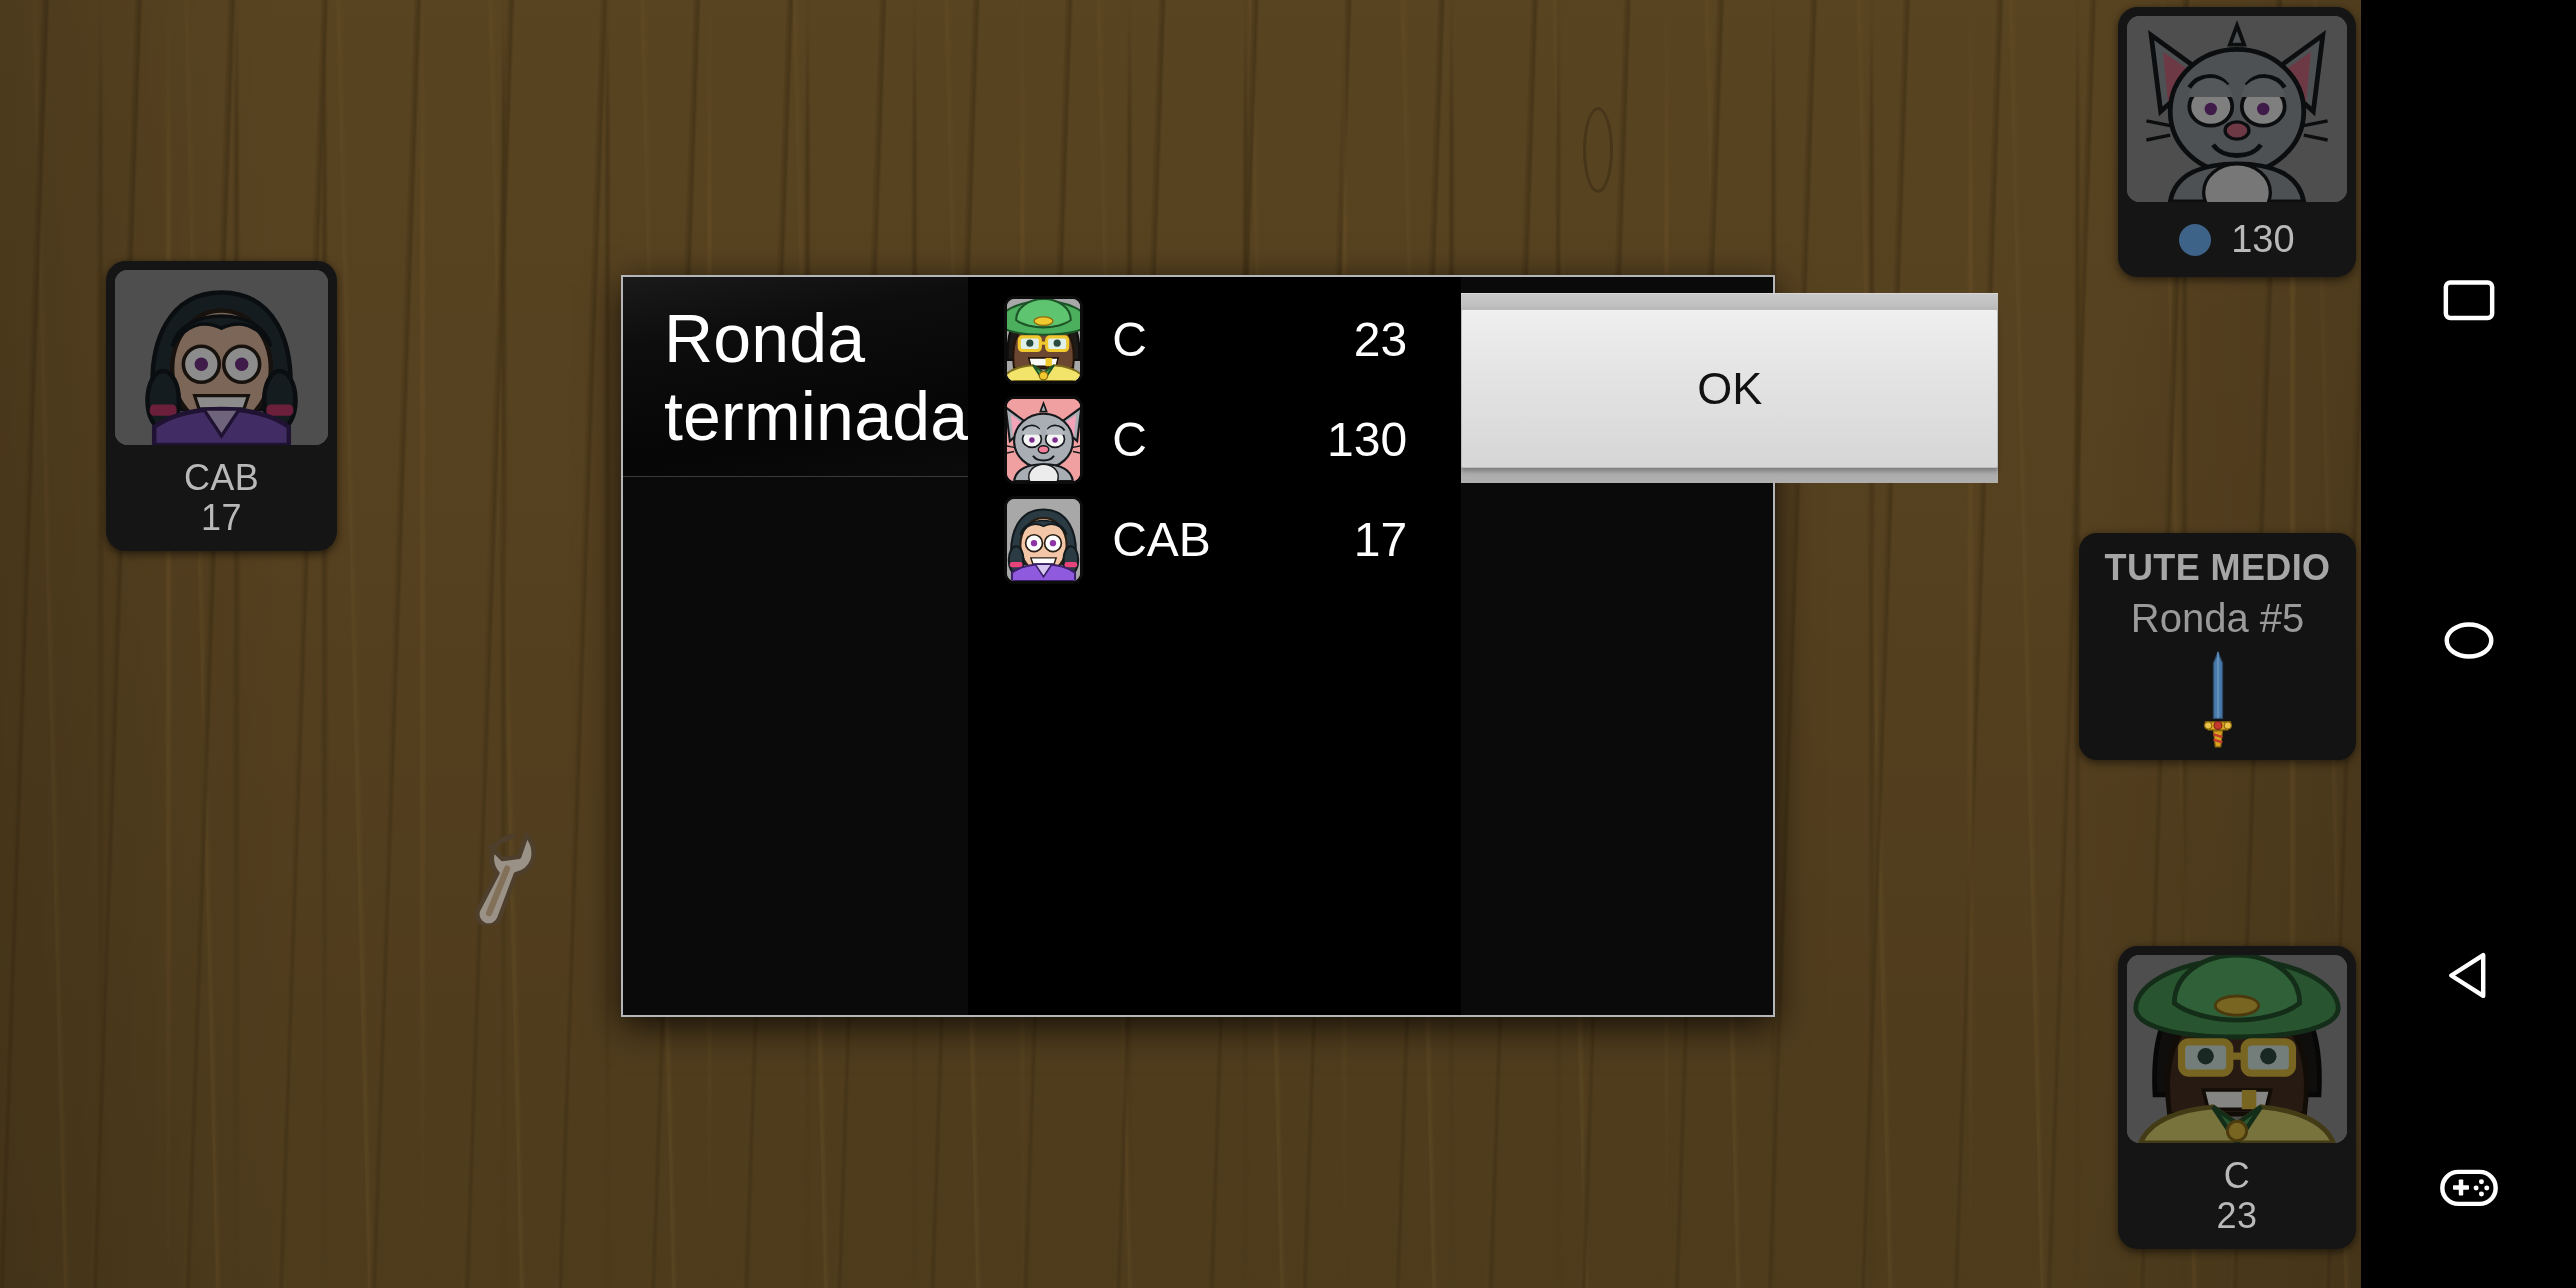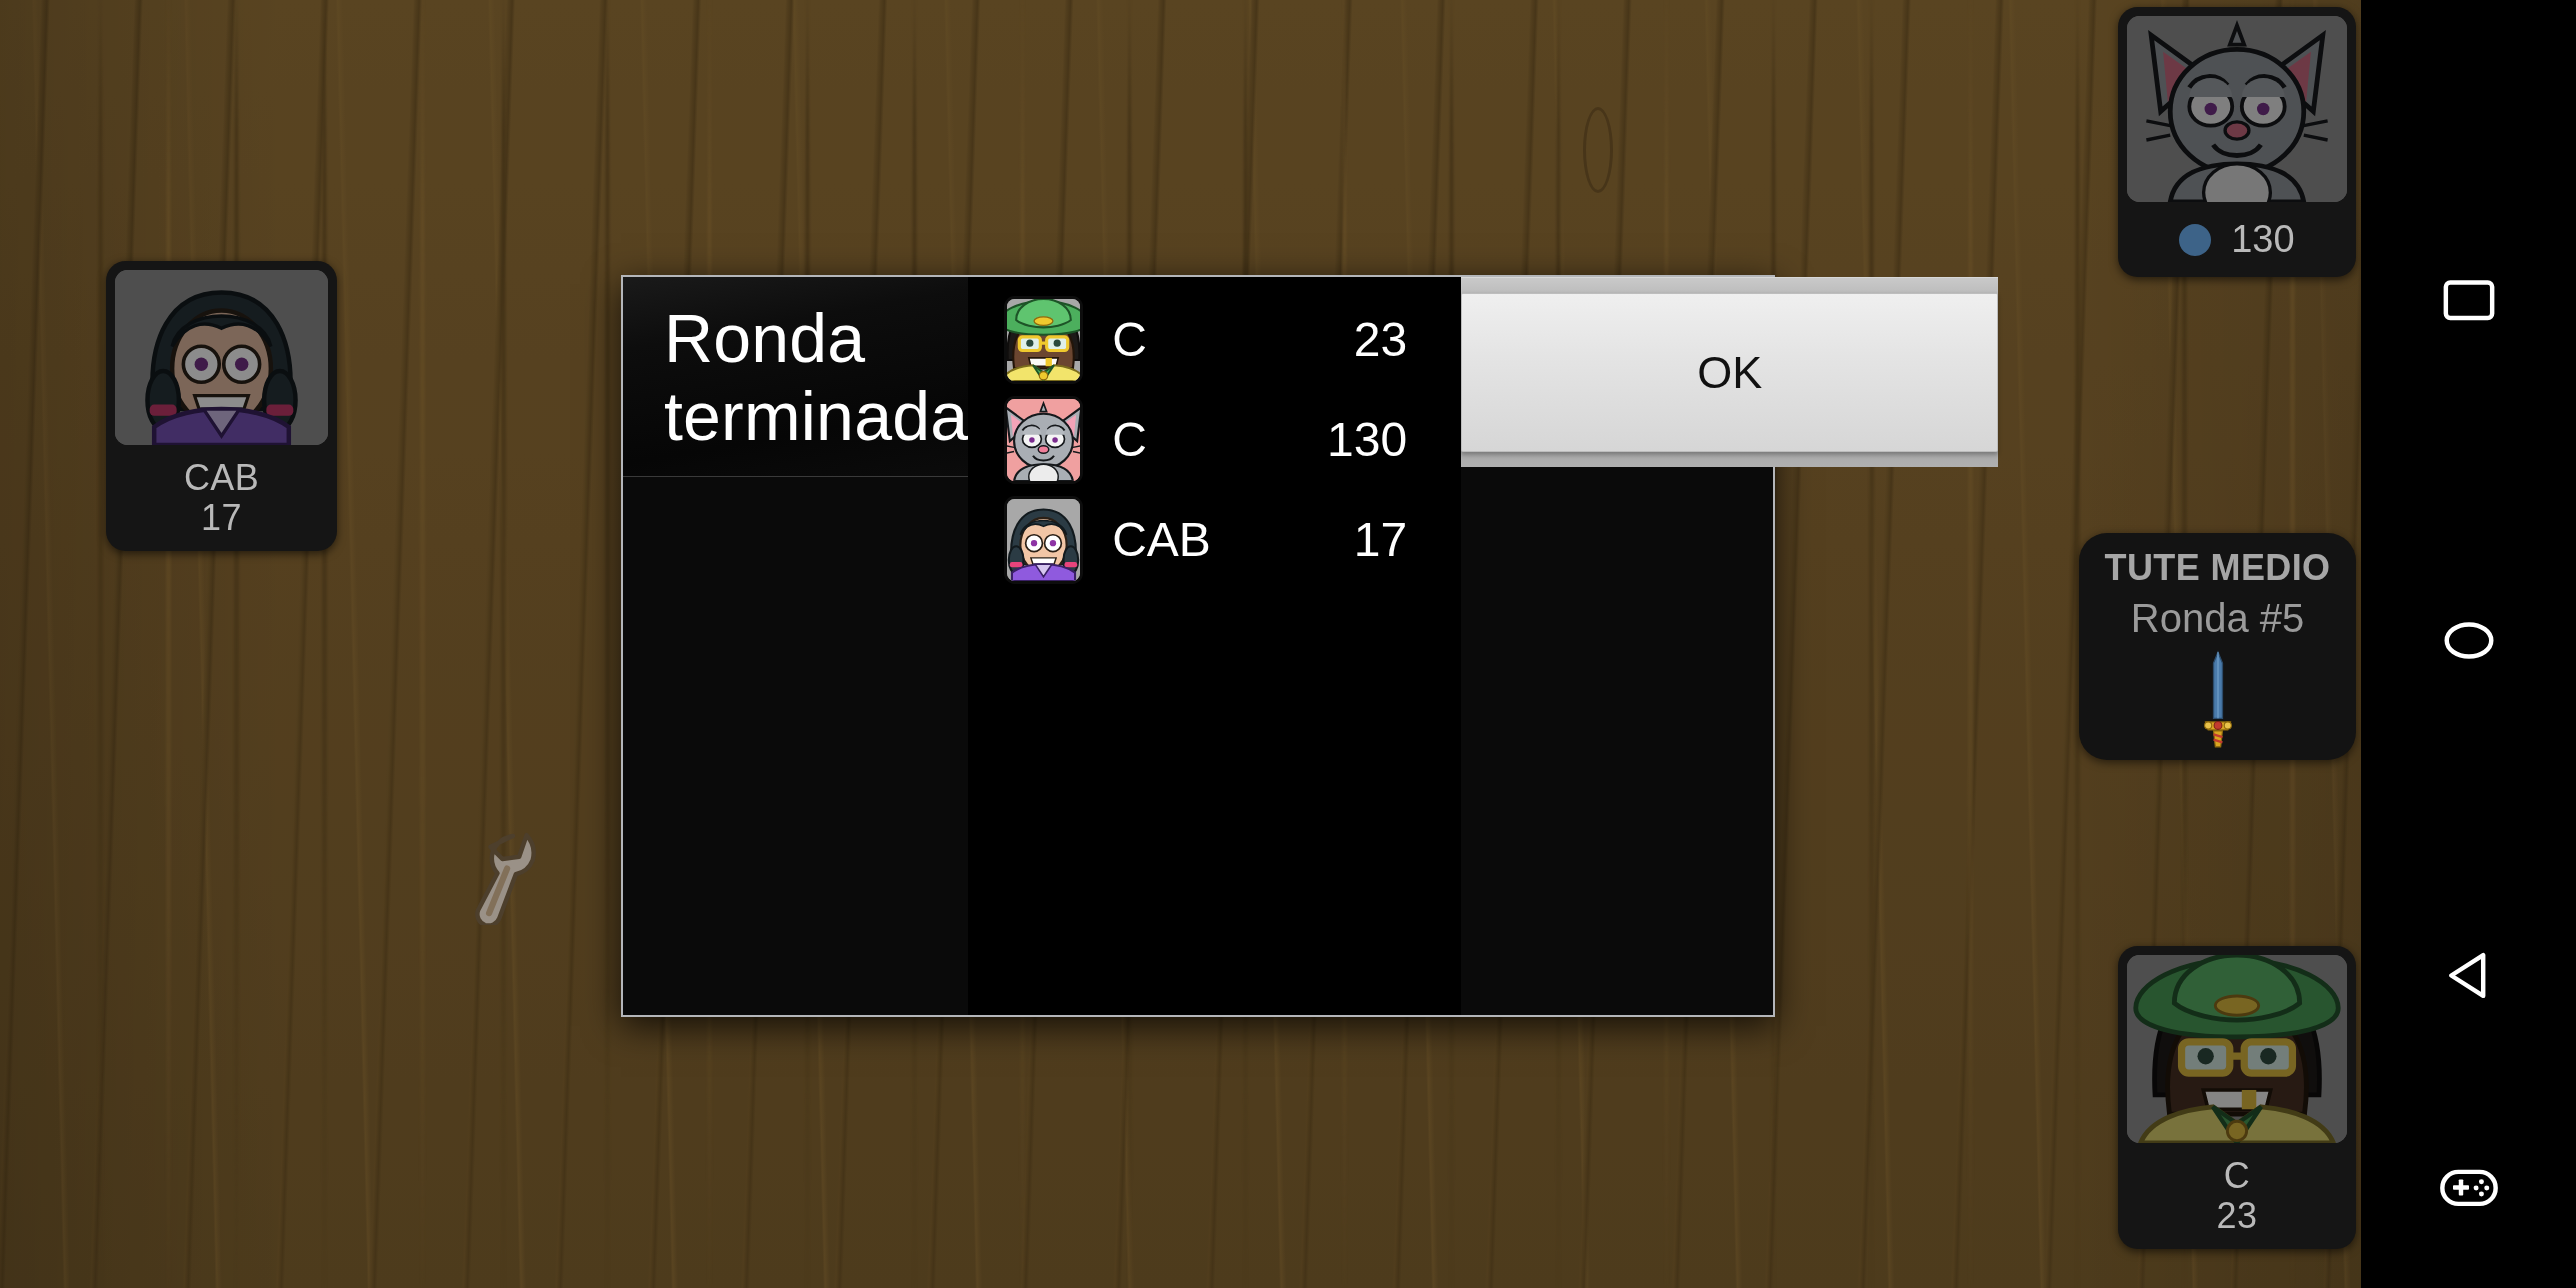--- a/index.html
+++ b/index.html
@@ -127,21 +127,21 @@
     border-right: 27px solid transparent;
     border-top: 38px solid #8c6a6e;
     filter: drop-shadow(1.8px 2.7px 0 #15100f) drop-shadow(-1.8px 0 0 #15100f);
   }
 
   
   #info-panel {
     position: absolute; left: 2079px; top: 533px;
     width: 277px; height: 227px;
     background: #131313;
-    border-radius: 28px;
+    border-radius: 18px;
     text-align: center;
     padding-top: 14.3px;
     box-shadow: 0 2.7px 9px rgba(0,0,0,.5);
   }
   #info-panel .mode {
     color: #a6a6a6; font-size: 36px; font-weight: bold; letter-spacing: 0.4px;
   }
   #info-panel .round {
     color: #9a9a9a; font-size: 40px; margin-top: 7.2px;
   }
@@ -199,21 +199,21 @@
   }
   .result-row .note {
     color: #fff; font-size: 48px;
     margin-left: 54px;
     white-space: nowrap;
   }
   #dialog-footer {
     height: 190px;
     background: linear-gradient(180deg, #c9c9c9 0%, #a7a7a7 22%, #9b9b9b 70%, #b0b0b0 100%);
     border-top: 1.8px solid #d8d8d8;
-    display: flex; align-items: center; justify-content: flex-end;
+    display: flex; align-items: center; justify-content: flex-end; margin-top: 16px;
   }
   #ok-button {
     width: 537px; height: 159px;
     background: linear-gradient(180deg, #efefef 0%, #e4e4e4 40%, #d6d6d6 100%);
     border: 0.9px solid #bdbdbd;
     border-radius: 1.8px;
     box-shadow: 0 2.7px 4.5px rgba(0,0,0,.28);
     color: #111;
     font-size: 45px;
     font-family: "Liberation Sans", sans-serif;

